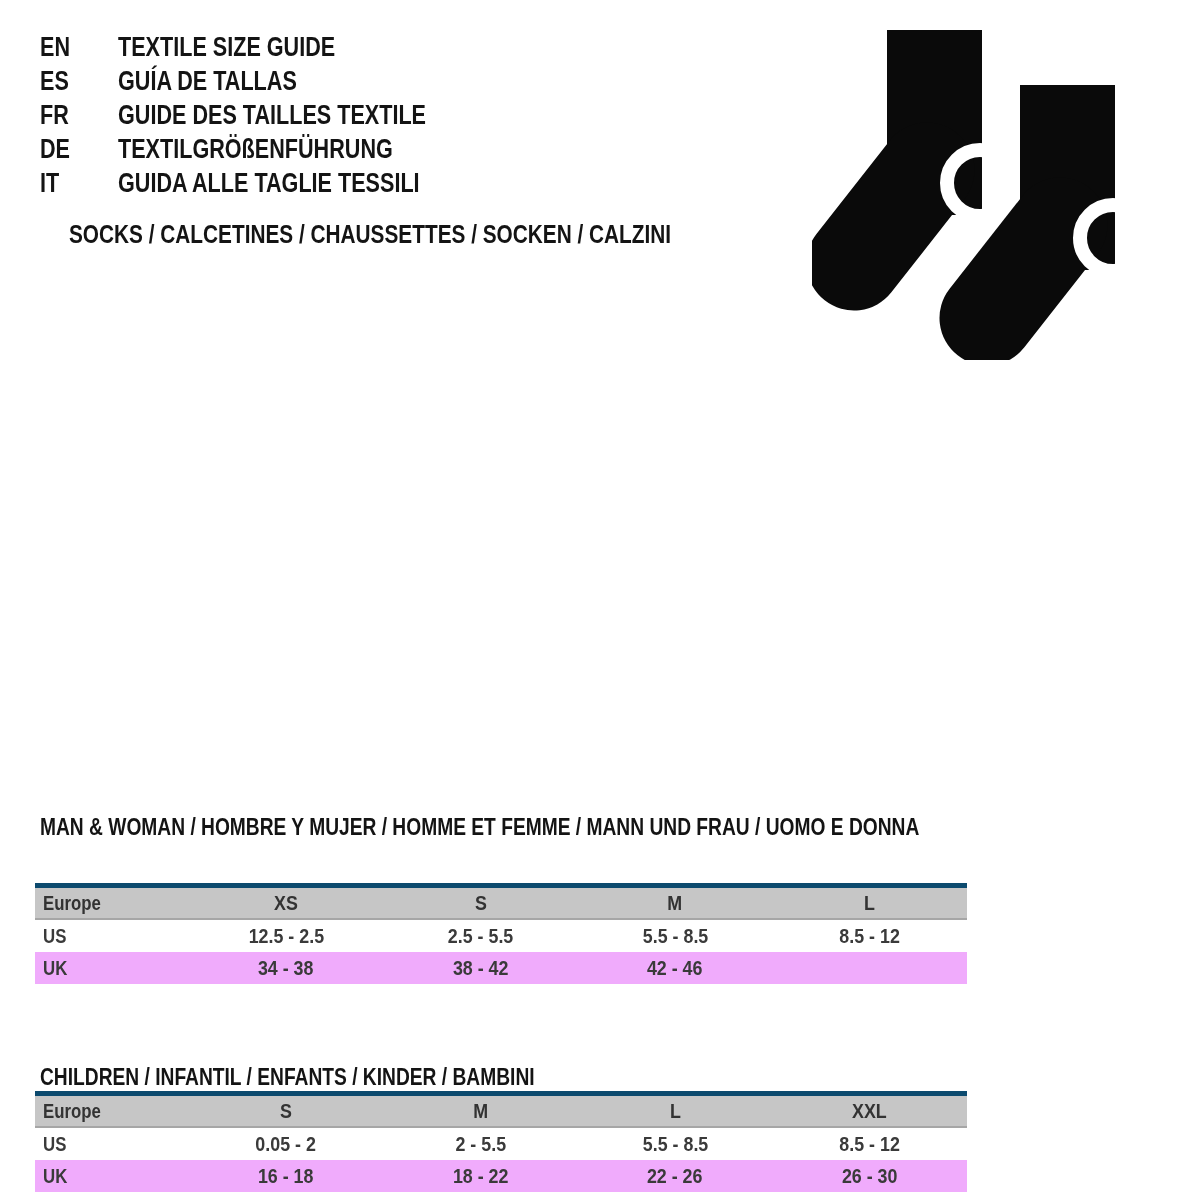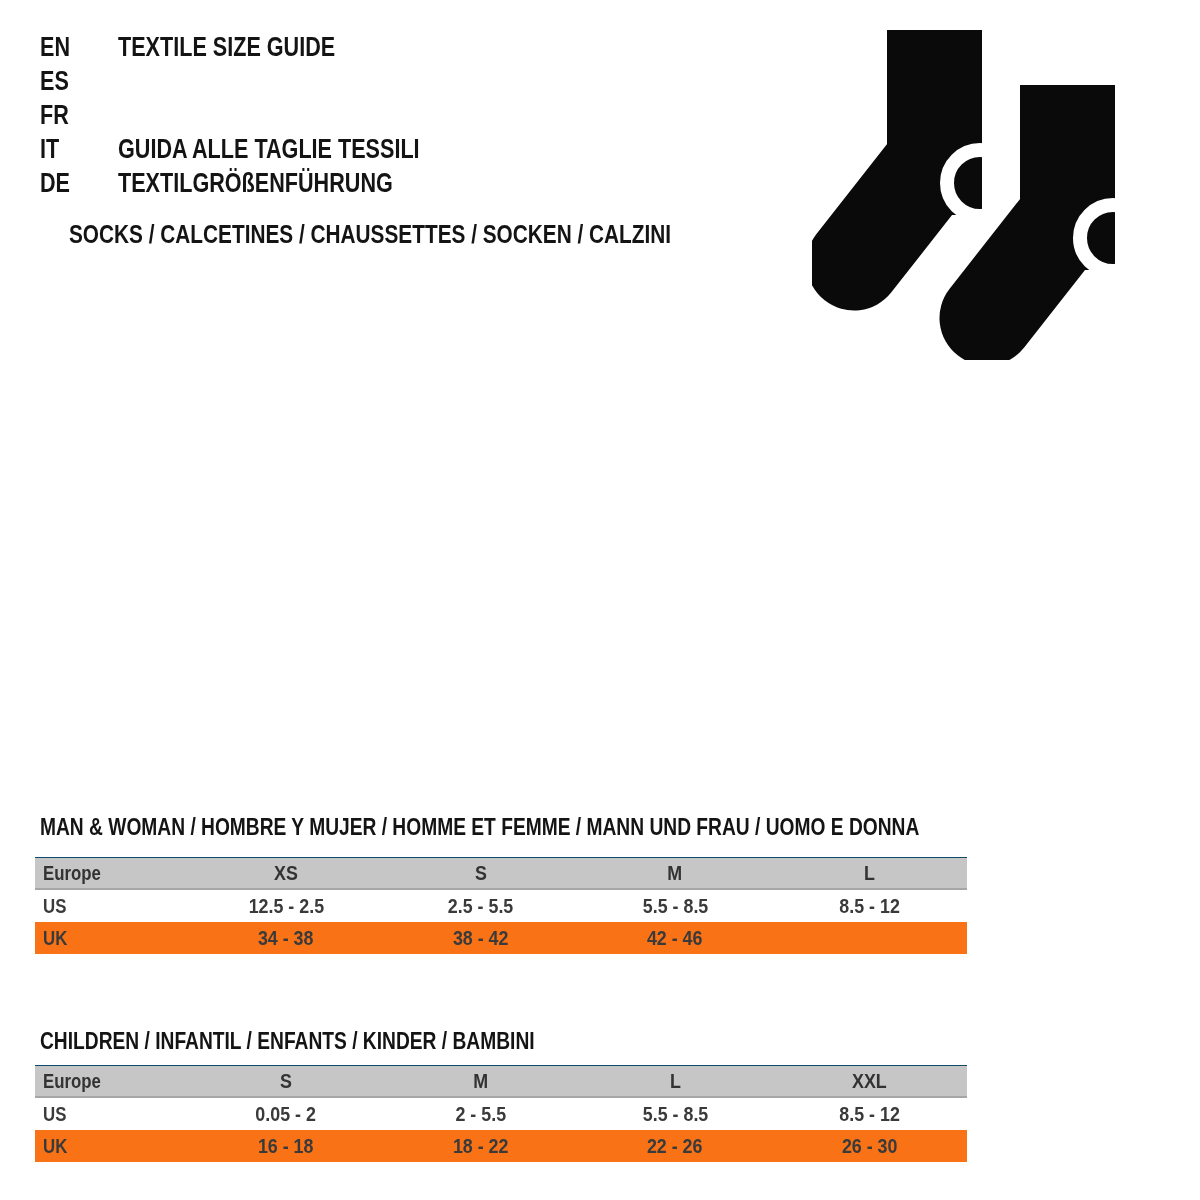--- a/index.html
+++ b/index.html
@@ -90,28 +90,29 @@
     display: flex;
     width: 100%;
     height: 32px;
     line-height: 32px;
     font-size: 21px;
     font-weight: bold;
     color: #3a3a3a;
   }
   .t-row.header {
     background: #c6c6c6;
-    border-top: 1px solid #0c4a6e;
+    border-top: 5px solid #0c4a6e;
     border-bottom: 2px solid #a6a6a6;
     height: 30px;
     line-height: 30px;
     color: #333333;
+    margin-top: 26px;
   }
   .t-row.r-even { background: #ffffff; justify-content: space-between; }
-  .t-row.r-odd  { background: #f97316; }
+  .t-row.r-odd  { background: #f0abfc; }
   .t-cell {
     text-align: center;
     width: 20.875%;
   }
   .t-cell.first {
     width: 16.5%;
     text-align: left;
     padding-left: 8px;
     box-sizing: border-box;
   }
@@ -121,31 +122,33 @@
 
 <div class="page">
 
   <div class="lang-list">
     <div class="lang-row">
       <span><span class="cx">EN</span></span>
       <span><span class="cx">TEXTILE SIZE GUIDE</span></span>
     </div>
     <div class="lang-row">
       <span><span class="cx">ES</span></span>
+      <span><span class="cx">GUÍA DE TALLAS</span></span>
     </div>
     <div class="lang-row">
       <span><span class="cx">FR</span></span>
+      <span><span class="cx">GUIDE DES TAILLES TEXTILE</span></span>
+    </div>
+    <div class="lang-row">
+      <span><span class="cx">DE</span></span>
+      <span><span class="cx">TEXTILGRÖßENFÜHRUNG</span></span>
     </div>
     <div class="lang-row">
       <span><span class="cx">IT</span></span>
       <span><span class="cx">GUIDA ALLE TAGLIE TESSILI</span></span>
-    </div>
-    <div class="lang-row">
-      <span><span class="cx">DE</span></span>
-      <span><span class="cx">TEXTILGRÖßENFÜHRUNG</span></span>
     </div>
   </div>
 
   <div class="product-line">
     <span class="cx">SOCKS / CALCETINES / CHAUSSETTES / SOCKEN / CALZINI</span>
   </div>
 
   <svg class="socks-icon" viewBox="0 0 345 335" aria-hidden="true">
     <g fill="#0a0a0a">
 
@@ -185,21 +188,21 @@
       <div class="t-cell"><span class="cx-c">8.5 - 12</span></div>
     </div>
     <div class="t-row r-odd">
       <div class="t-cell first"><span class="cx">UK</span></div>
       <div class="t-cell"><span class="cx-c">34 - 38</span></div>
       <div class="t-cell"><span class="cx-c">38 - 42</span></div>
       <div class="t-cell"><span class="cx-c">42 - 46</span></div>
     </div>
   </div>
 
-  <div class="section-title" style="top: 1024px;">
+  <div class="section-title" style="top: 1060px;">
     <span class="cx">CHILDREN / INFANTIL / ENFANTS / KINDER / BAMBINI</span>
   </div>
 
   <div class="size-table" style="top: 1065px;">
     <div class="t-row header">
       <div class="t-cell first"><span class="cx">Europe</span></div>
       <div class="t-cell"><span class="cx-c">S</span></div>
       <div class="t-cell"><span class="cx-c">M</span></div>
       <div class="t-cell"><span class="cx-c">L</span></div>
       <div class="t-cell"><span class="cx-c">XXL</span></div>

